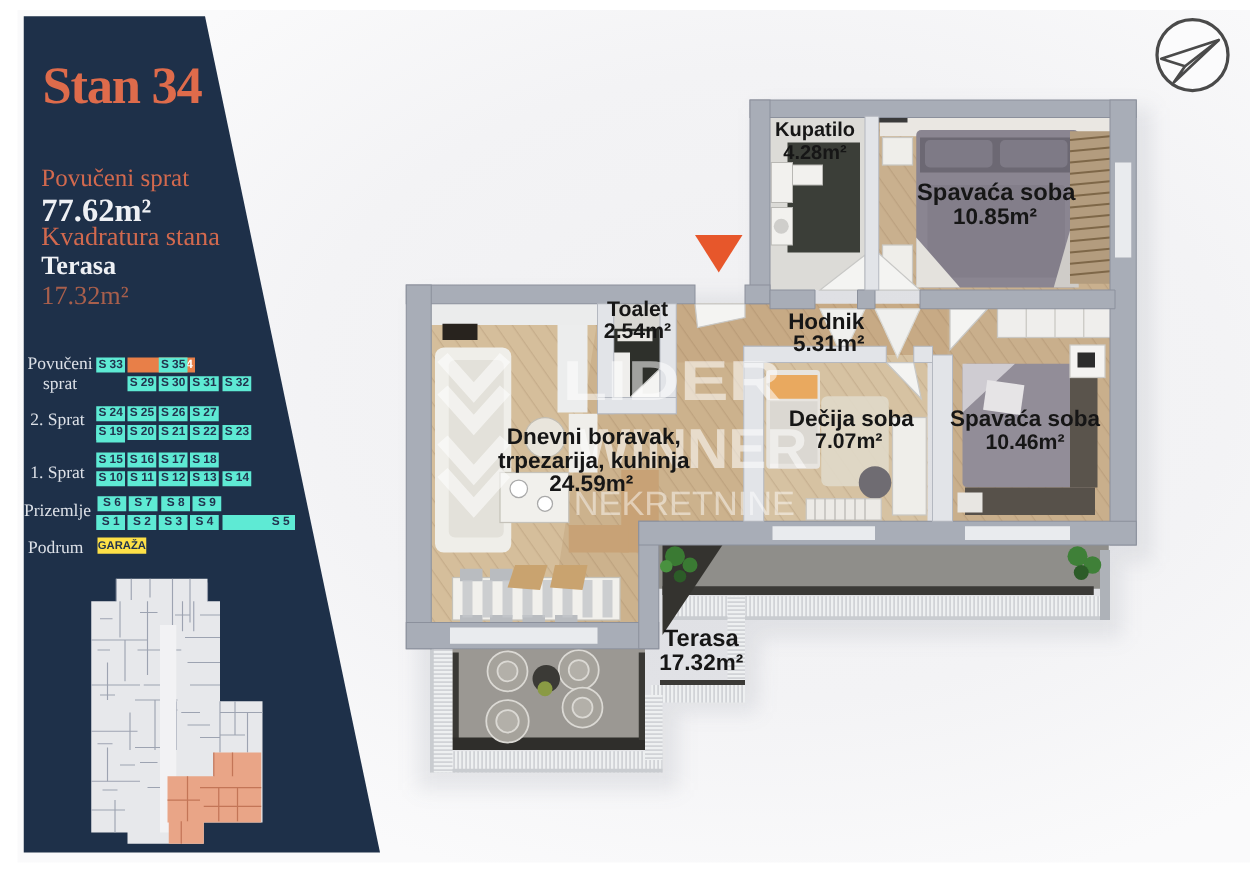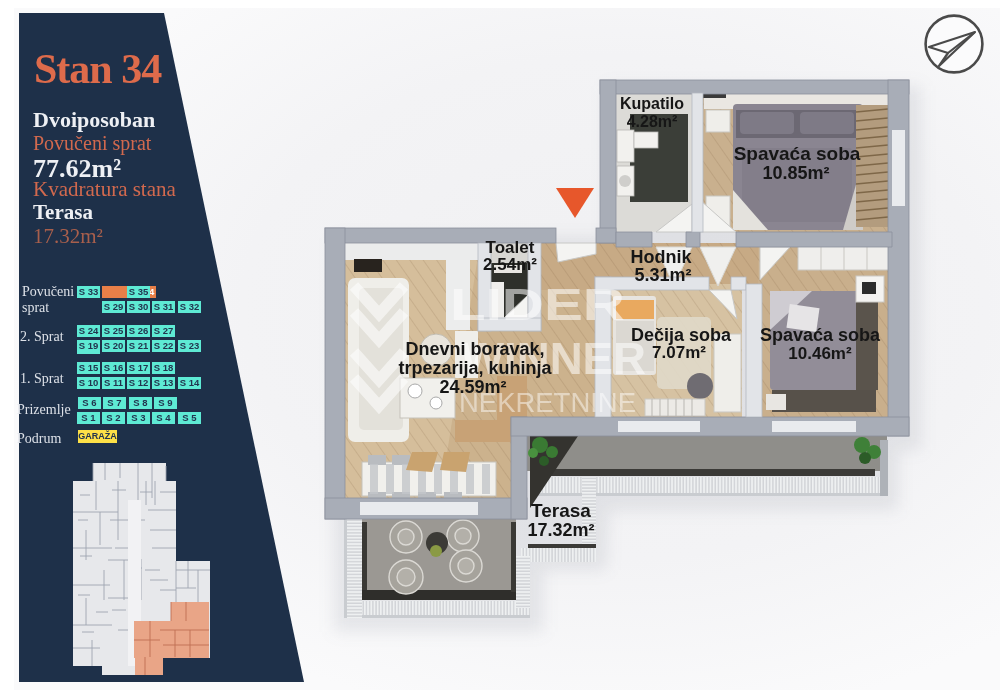--- a/index.html
+++ b/index.html
@@ -2,38 +2,37 @@
 <html><head>
 <meta charset="utf-8">
 <style>
   html,body{margin:0;padding:0;}
   body{width:1000px;height:700px;background:#ffffff;font-family:"Liberation Sans",sans-serif;}
   #page{position:relative;width:1000px;height:700px;overflow:hidden;background:#ffffff;}
   .bg{position:absolute;left:14px;top:8px;right:0;bottom:10px;
       background:radial-gradient(ellipse 620px 420px at 600px 300px,#f0f0f2 0%,#f3f3f5 60%,#fafafb 100%);}
   .abs{position:absolute;}
   .ser{font-family:"Liberation Serif",serif;}
-  .sb-label{position:absolute;color:#dde1e8;font-family:"Liberation Serif",serif;font-size:14px;text-align:left;}
+  .sb-label{position:absolute;color:#dde1e8;font-family:"Liberation Serif",serif;font-size:14px;text-align:center;}
   .bx{position:absolute;width:23px;height:12px;background:#5eead4;color:#22344e;
       font-size:9.5px;font-weight:bold;text-align:center;line-height:12.5px;letter-spacing:0px;}
   .bx.hi{background:#e87f48;color:#ffffff;padding-left:31px;}
 </style>
 </head>
 <body>
 <div id="page">
 
   <div class="bg"></div>
 
   <svg class="abs" style="left:0;top:0" width="320" height="700">
     <polygon points="19,13 164,13 304,682 19,682" fill="#1e3049"></polygon>
   </svg>
 
   <div class="abs ser" style="left:34px;top:45px;font-size:42px;font-weight:bold;color:#de6b4b;letter-spacing:-1px;">Stan 34</div>
 
-  <div class="abs ser" style="left:33px;top:107px;font-size:22px;font-weight:bold;color:#eef0f4;">Dvoiposoban</div>
 
   <div class="abs ser" style="left:33px;top:132px;font-size:20px;color:#d2694e;">Povučeni sprat</div>
 
   <div class="abs ser" style="left:33px;top:154px;font-size:26px;font-weight:bold;color:#eef0f4;">77.62m²</div>
 
   <div class="abs ser" style="left:33px;top:177px;font-size:21px;color:#d2694e;">Kvadratura stana</div>
 
   <div class="abs ser" style="left:33px;top:200px;font-size:21px;font-weight:bold;color:#eef0f4;">Terasa</div>
 
   <div class="abs ser" style="left:33px;top:224px;font-size:21px;color:#a85f4c;">17.32m²</div>
@@ -78,21 +77,21 @@
 
   <div class="bx" style="left:78px;top:397px;">S 6</div>
     <div class="bx" style="left:103px;top:397px;">S 7</div>
     <div class="bx" style="left:129px;top:397px;">S 8</div>
     <div class="bx" style="left:154px;top:397px;">S 9</div>
 
   <div class="bx" style="left:77px;top:412px;">S 1</div>
     <div class="bx" style="left:102px;top:412px;">S 2</div>
     <div class="bx" style="left:127px;top:412px;">S 3</div>
     <div class="bx" style="left:152px;top:412px;">S 4</div>
-    <div class="bx" style="left:178px;top:412px;">S 5</div>
+    <div class="bx" style="left:178px;top:412px;padding-left:35px;">S 5</div>
 
   <div class="abs" style="left:78px;top:430px;width:39px;height:13px;background:#fde047;color:#22344e;font-size:9px;font-weight:bold;text-align:center;line-height:13.5px;">GARAŽA</div>
 
   <svg class="abs" style="left:0;top:0" width="300" height="700">
 
     <path d="M93,463 L166,463 L166,481 L176,481 L176,561 L210,561 L210,658 L163,658 L163,675 L102,675 L102,666 L73,666 L73,481 L93,481 Z" fill="#e7e8eb"></path>
 
     <g stroke="#9aa0ae" stroke-width="0.9" fill="none" opacity="0.95">
       <path d="M93,463 L93,481 M166,466 L166,481 M105,463 L105,480 M138,463 L138,505 M152,463 L152,498 M120,463 L120,478"></path>
       <path d="M73,512 L118,512 M73,548 L112,548 M73,585 L110,585 M73,625 L112,625 M73,648 L100,648"></path>

